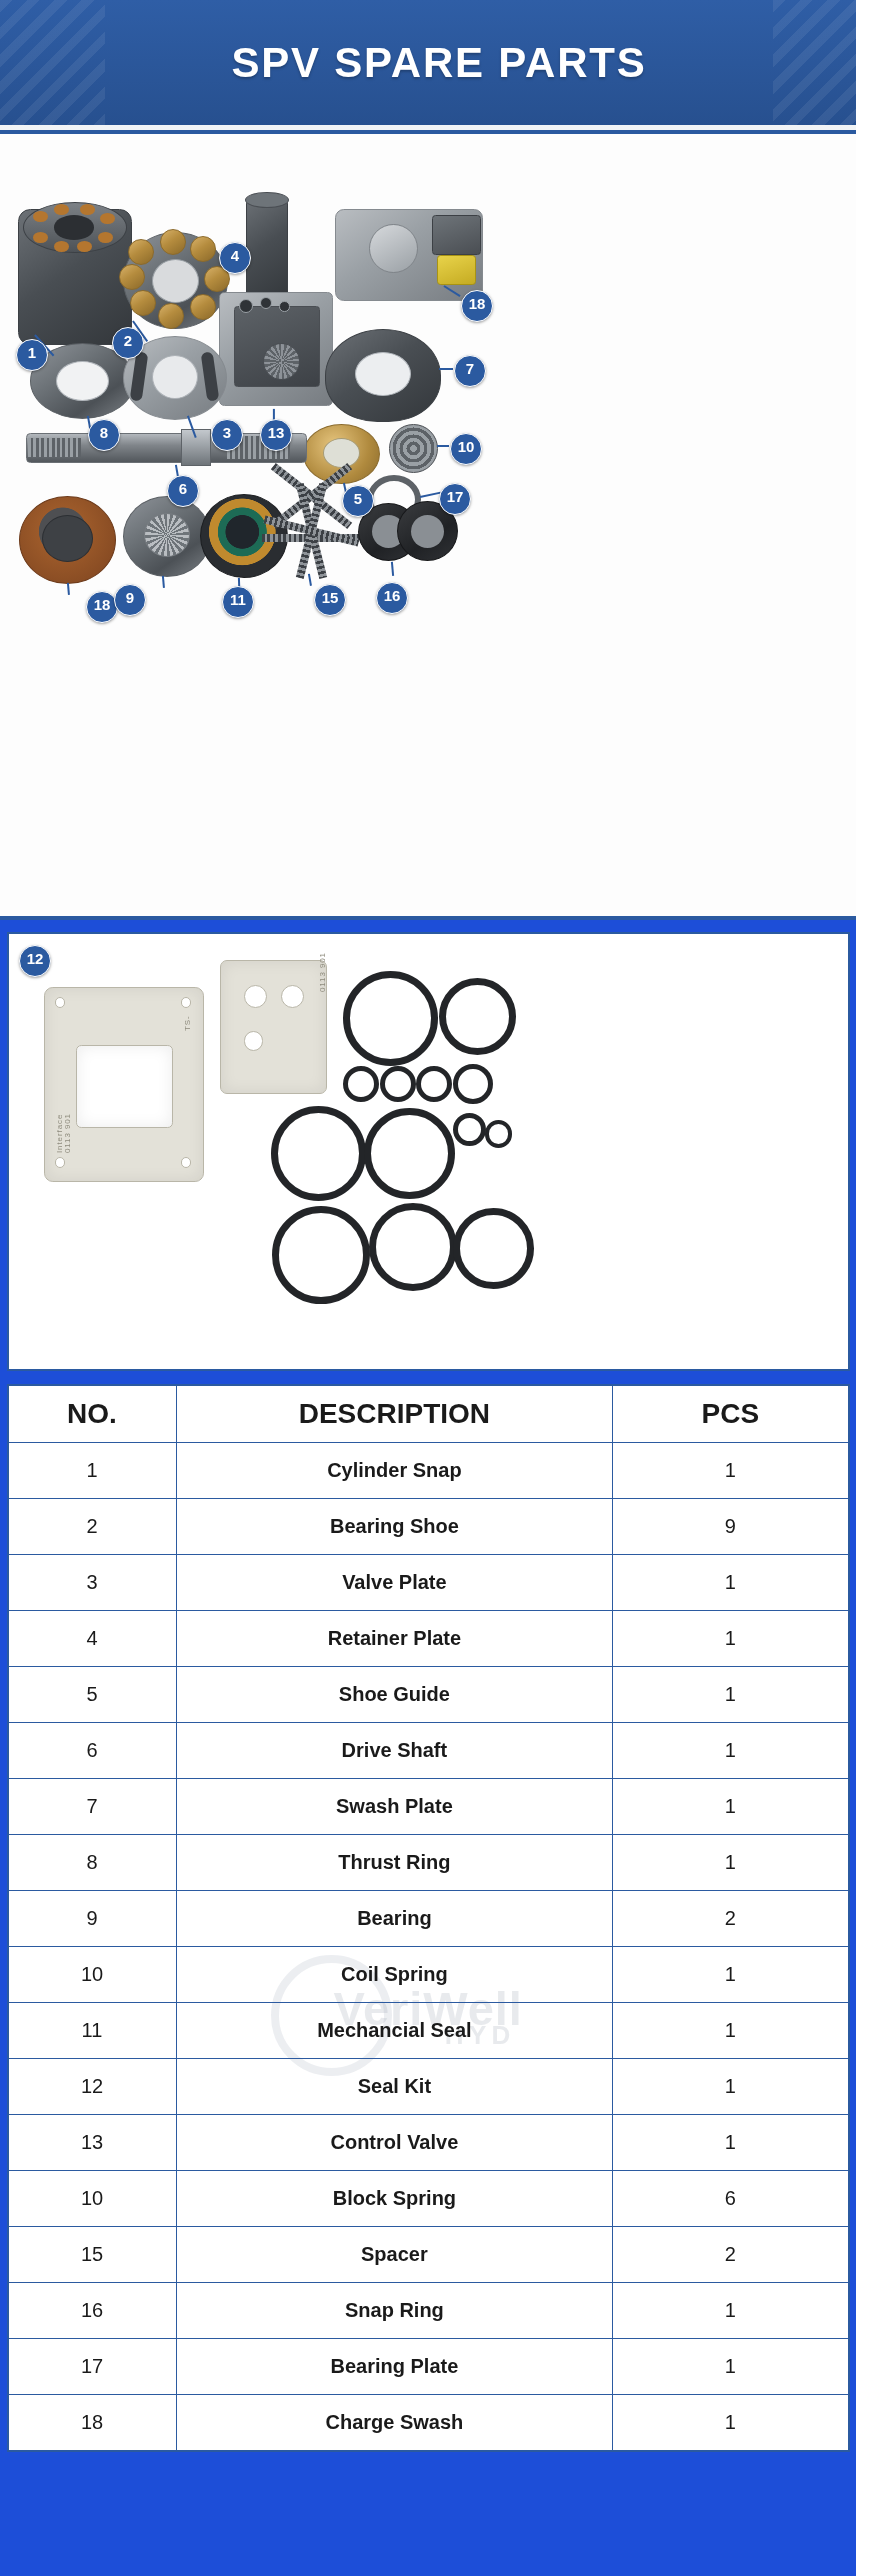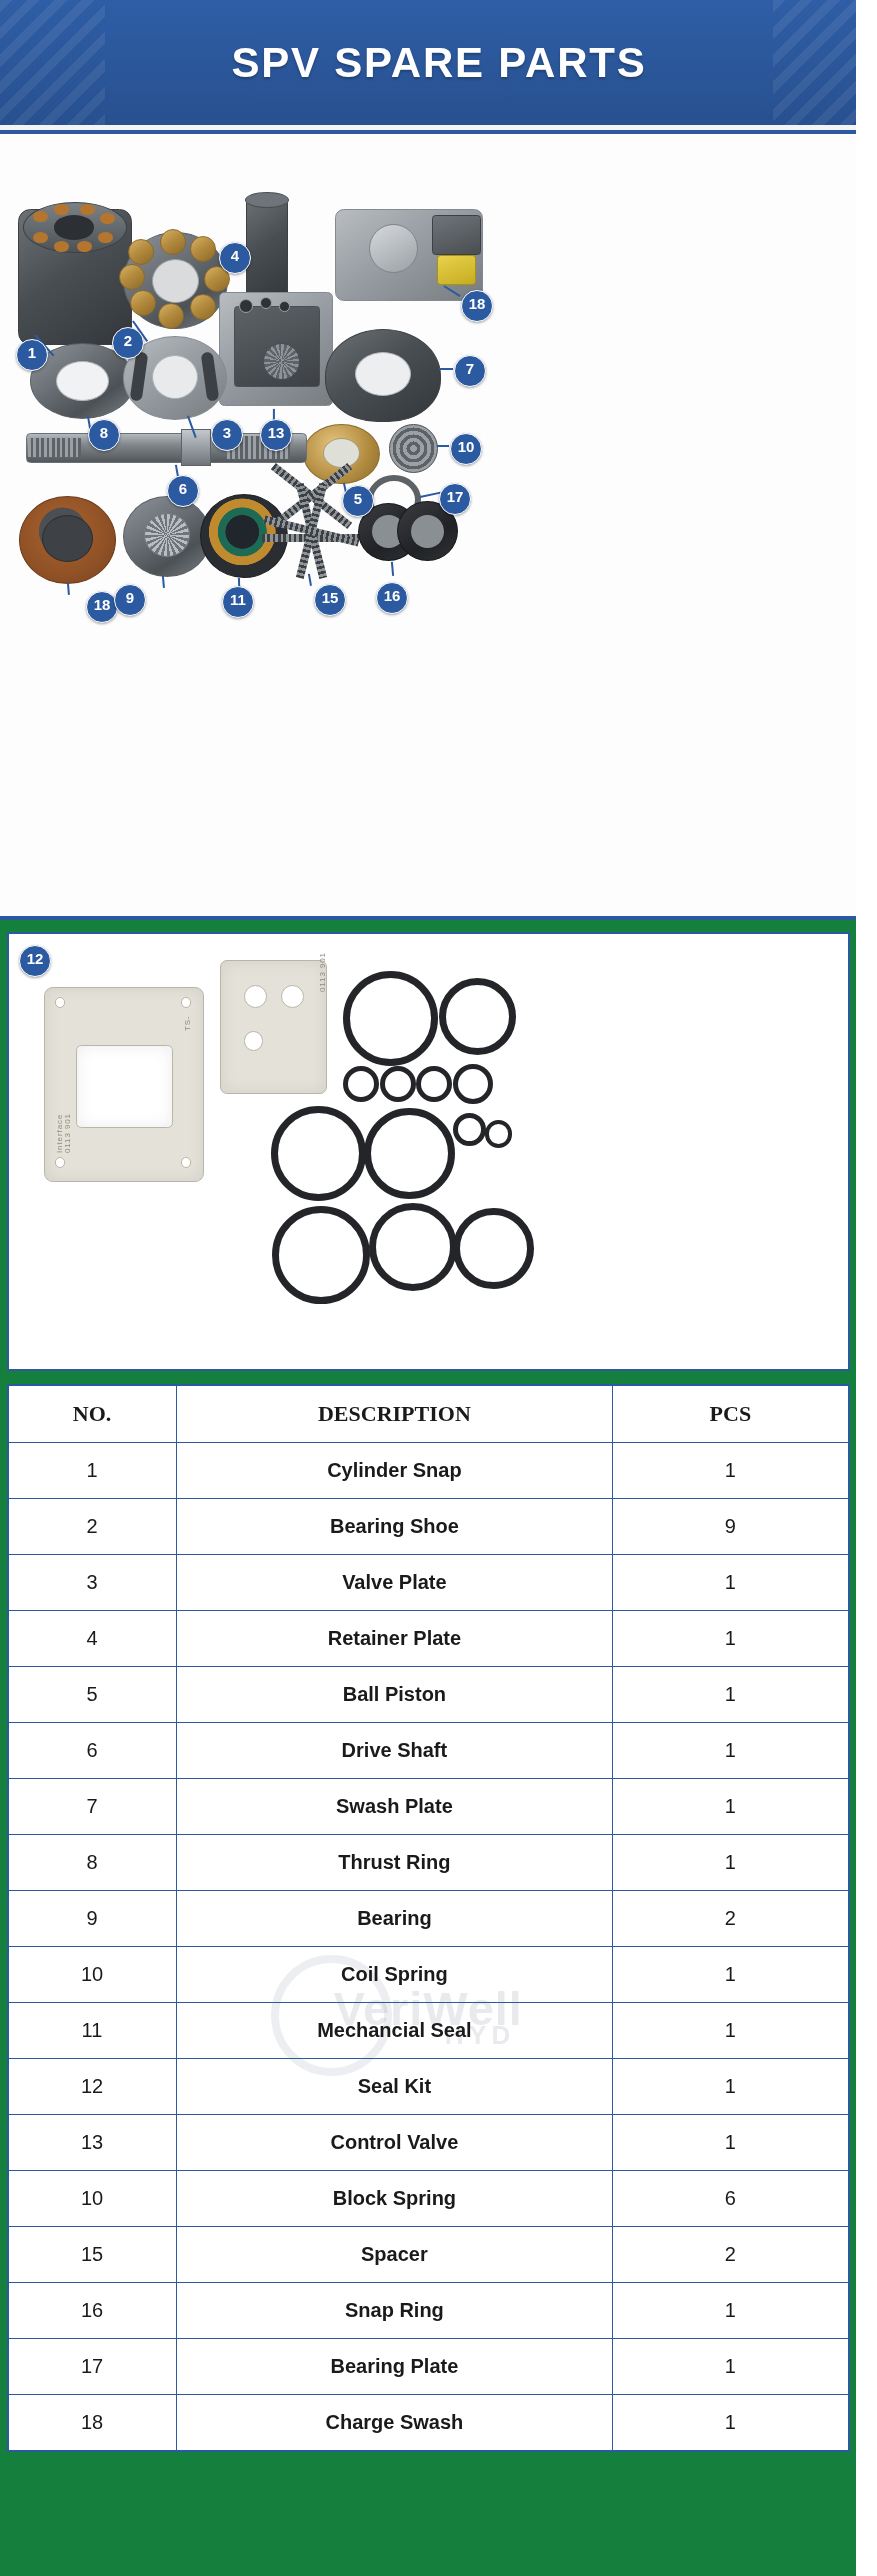--- a/index.html
+++ b/index.html
@@ -10,21 +10,21 @@
   body {
     width: 878px;
     height: 2576px;
     font-family: "Liberation Sans", sans-serif;
     -webkit-font-smoothing: antialiased;
   }
   .page {
     position: relative;
     width: 856px;
     height: 2576px;
-    background: #15803d;
+    background: #1d4ed8;
     overflow: hidden;
   }
 
   
   .header {
     position: relative;
     width: 878px;
     height: 130px;
     background: #2b5aa0;
     background: linear-gradient(180deg, #2f5ea6 0%, #27508f 100%);
@@ -194,24 +194,23 @@
   table.parts-table th,
   table.parts-table td {
     border: 0.9px solid #2b5aa0;
     height: 53px;
     text-align: center;
     font-size: 20px;
     color: #1a1a1a;
     background: transparent;
   }
   table.parts-table th {
-    font-size: 22px;
+    font-size: 28px;
     font-weight: bold;
     height: 54px;
-    font-family: Liberation Serif, serif;
   }
   table.parts-table td.desc,
   table.parts-table th.desc {
     font-weight: bold;
   }
   table.parts-table td.no,
   table.parts-table td.pcs {
     font-weight: normal;
   }
   .col-no { width: 20%; }
@@ -462,21 +461,21 @@
           <td class="desc">Valve Plate</td>
           <td class="pcs">1</td>
         </tr>
         <tr>
           <td class="no">4</td>
           <td class="desc">Retainer Plate</td>
           <td class="pcs">1</td>
         </tr>
         <tr>
           <td class="no">5</td>
-          <td class="desc">Ball Piston</td>
+          <td class="desc">Shoe Guide</td>
           <td class="pcs">1</td>
         </tr>
         <tr>
           <td class="no">6</td>
           <td class="desc">Drive Shaft</td>
           <td class="pcs">1</td>
         </tr>
         <tr>
           <td class="no">7</td>
           <td class="desc">Swash Plate</td>

